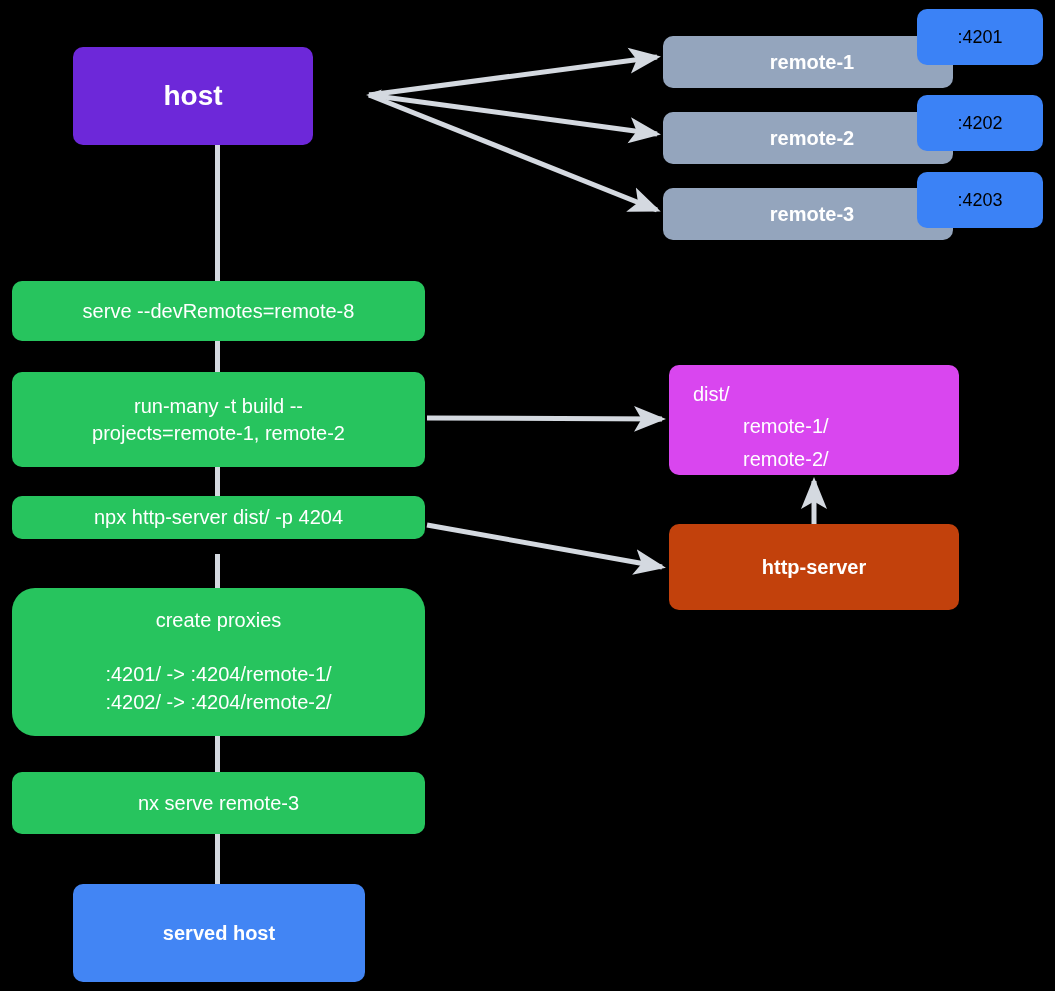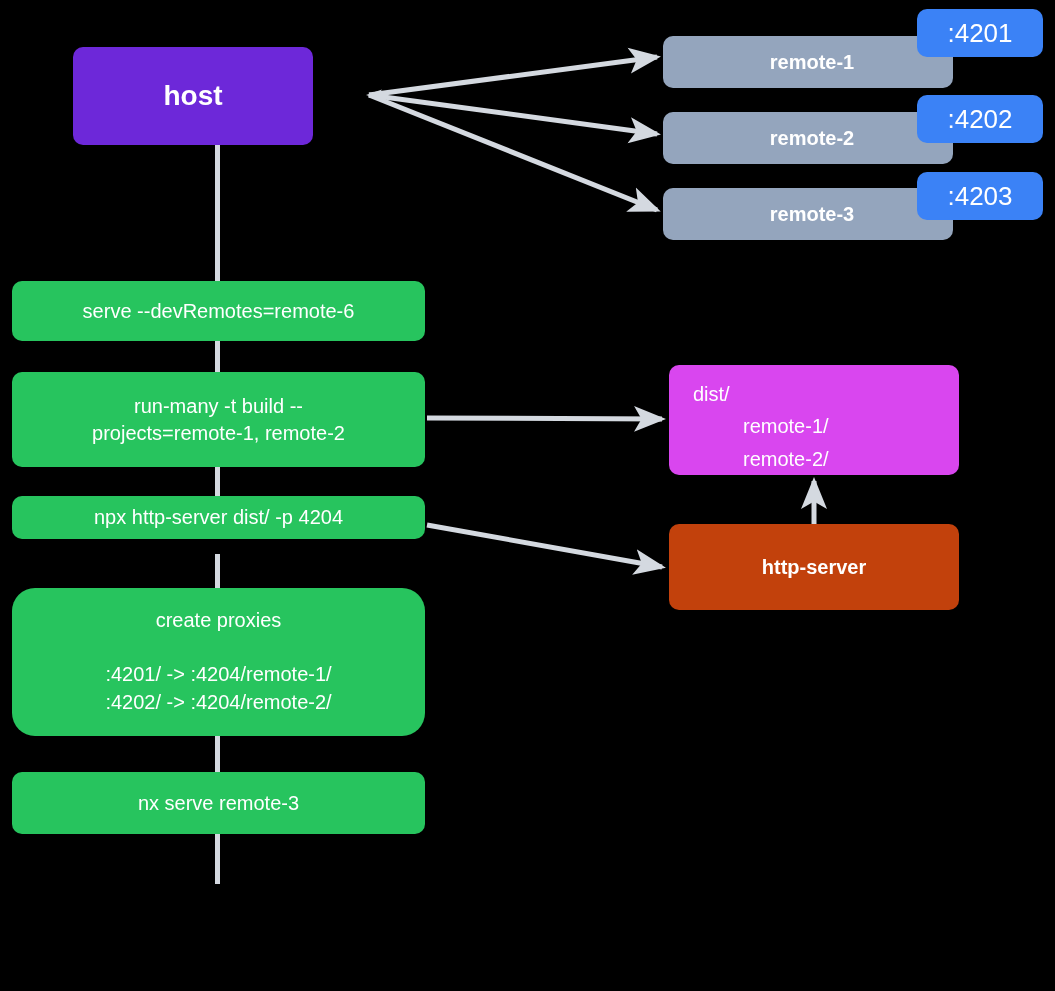--- a/index.html
+++ b/index.html
@@ -59,27 +59,27 @@
   }
   .node-remote-1 { left: 663px; top: 36px; }
   .node-remote-2 { left: 663px; top: 112px; }
   .node-remote-3 { left: 663px; top: 188px; }
 
   
   .badge-port {
     position: absolute;
     background: #3B82F6;
     border-radius: 10px;
-    color: #ffffff;
-    font-size: 26px;
+    color: #000000;
+    font-size: 18px;
     display: flex;
     align-items: center;
     justify-content: center;
     width: 126px;
-    height: 48px;
+    height: 56px;
   }
   .badge-4201 { left: 917px; top: 9px; }
   .badge-4202 { left: 917px; top: 95px; }
   .badge-4203 { left: 917px; top: 172px; }
 
   
   .node-cmd {
     left: 12px;
     width: 413px;
     background: #27C45E;
@@ -175,21 +175,21 @@
     <span>:4201</span>
   </div>
   <div class="badge-port badge-4202">
     <span>:4202</span>
   </div>
   <div class="badge-port badge-4203">
     <span>:4203</span>
   </div>
 
   <div class="node node-cmd cmd-serve">
-    <span>serve --devRemotes=remote-6</span>
+    <span>serve --devRemotes=remote-8</span>
   </div>
 
   <div class="node node-cmd cmd-runmany">
     <span>run-many -t build --</span>
     <span>projects=remote-1, remote-2</span>
   </div>
 
   <div class="node node-cmd cmd-httpserver">
     <span>npx http-server dist/ -p 4204</span>
   </div>
@@ -197,20 +197,23 @@
   <div class="node node-cmd cmd-proxies">
     <span class="proxy-title">create proxies</span>
     <span class="proxy-line">:4201/ -&gt; :4204/remote-1/</span>
     <span class="proxy-line">:4202/ -&gt; :4204/remote-2/</span>
   </div>
 
   <div class="node node-cmd cmd-nxserve">
     <span>nx serve remote-3</span>
   </div>
 
+  <div class="node node-served-host bold">
+    <span>served host</span>
+  </div>
 
   <div class="node node-dist">
     <span class="dist-line">dist/</span>
     <span class="dist-line dist-indent">remote-1/</span>
     <span class="dist-line dist-indent">remote-2/</span>
   </div>
 
   <div class="node node-httpsrv">
     <span>http-server</span>
   </div>

